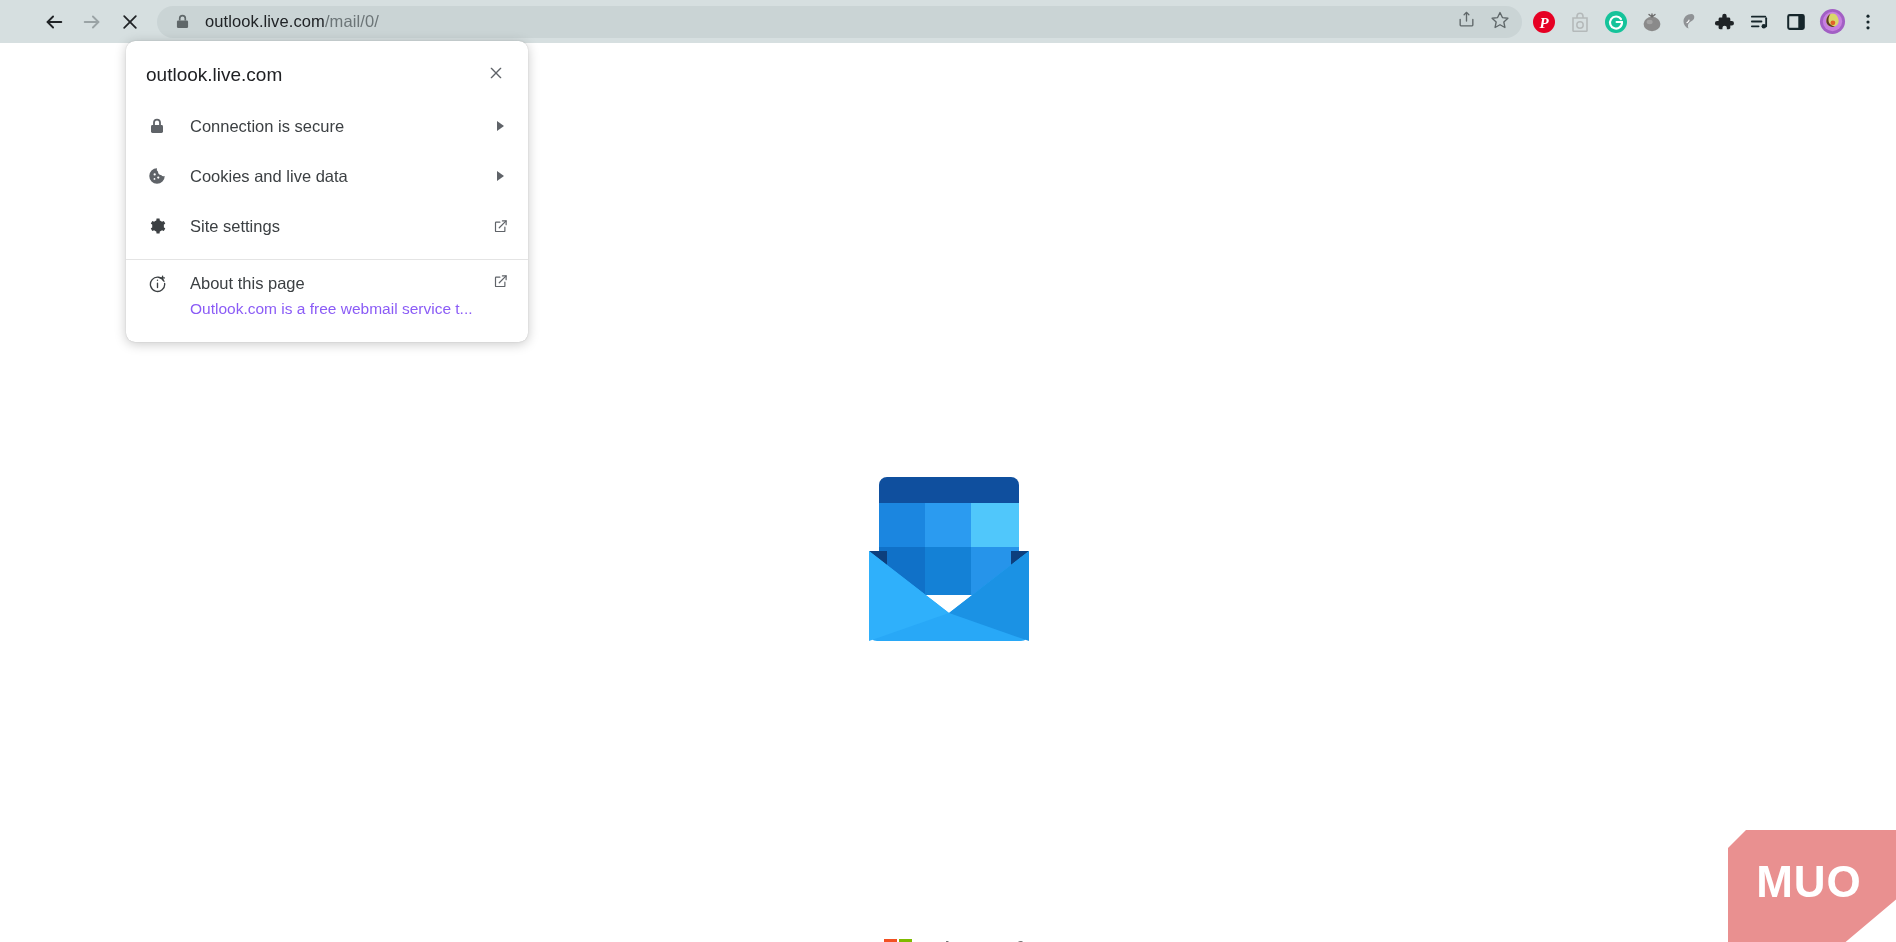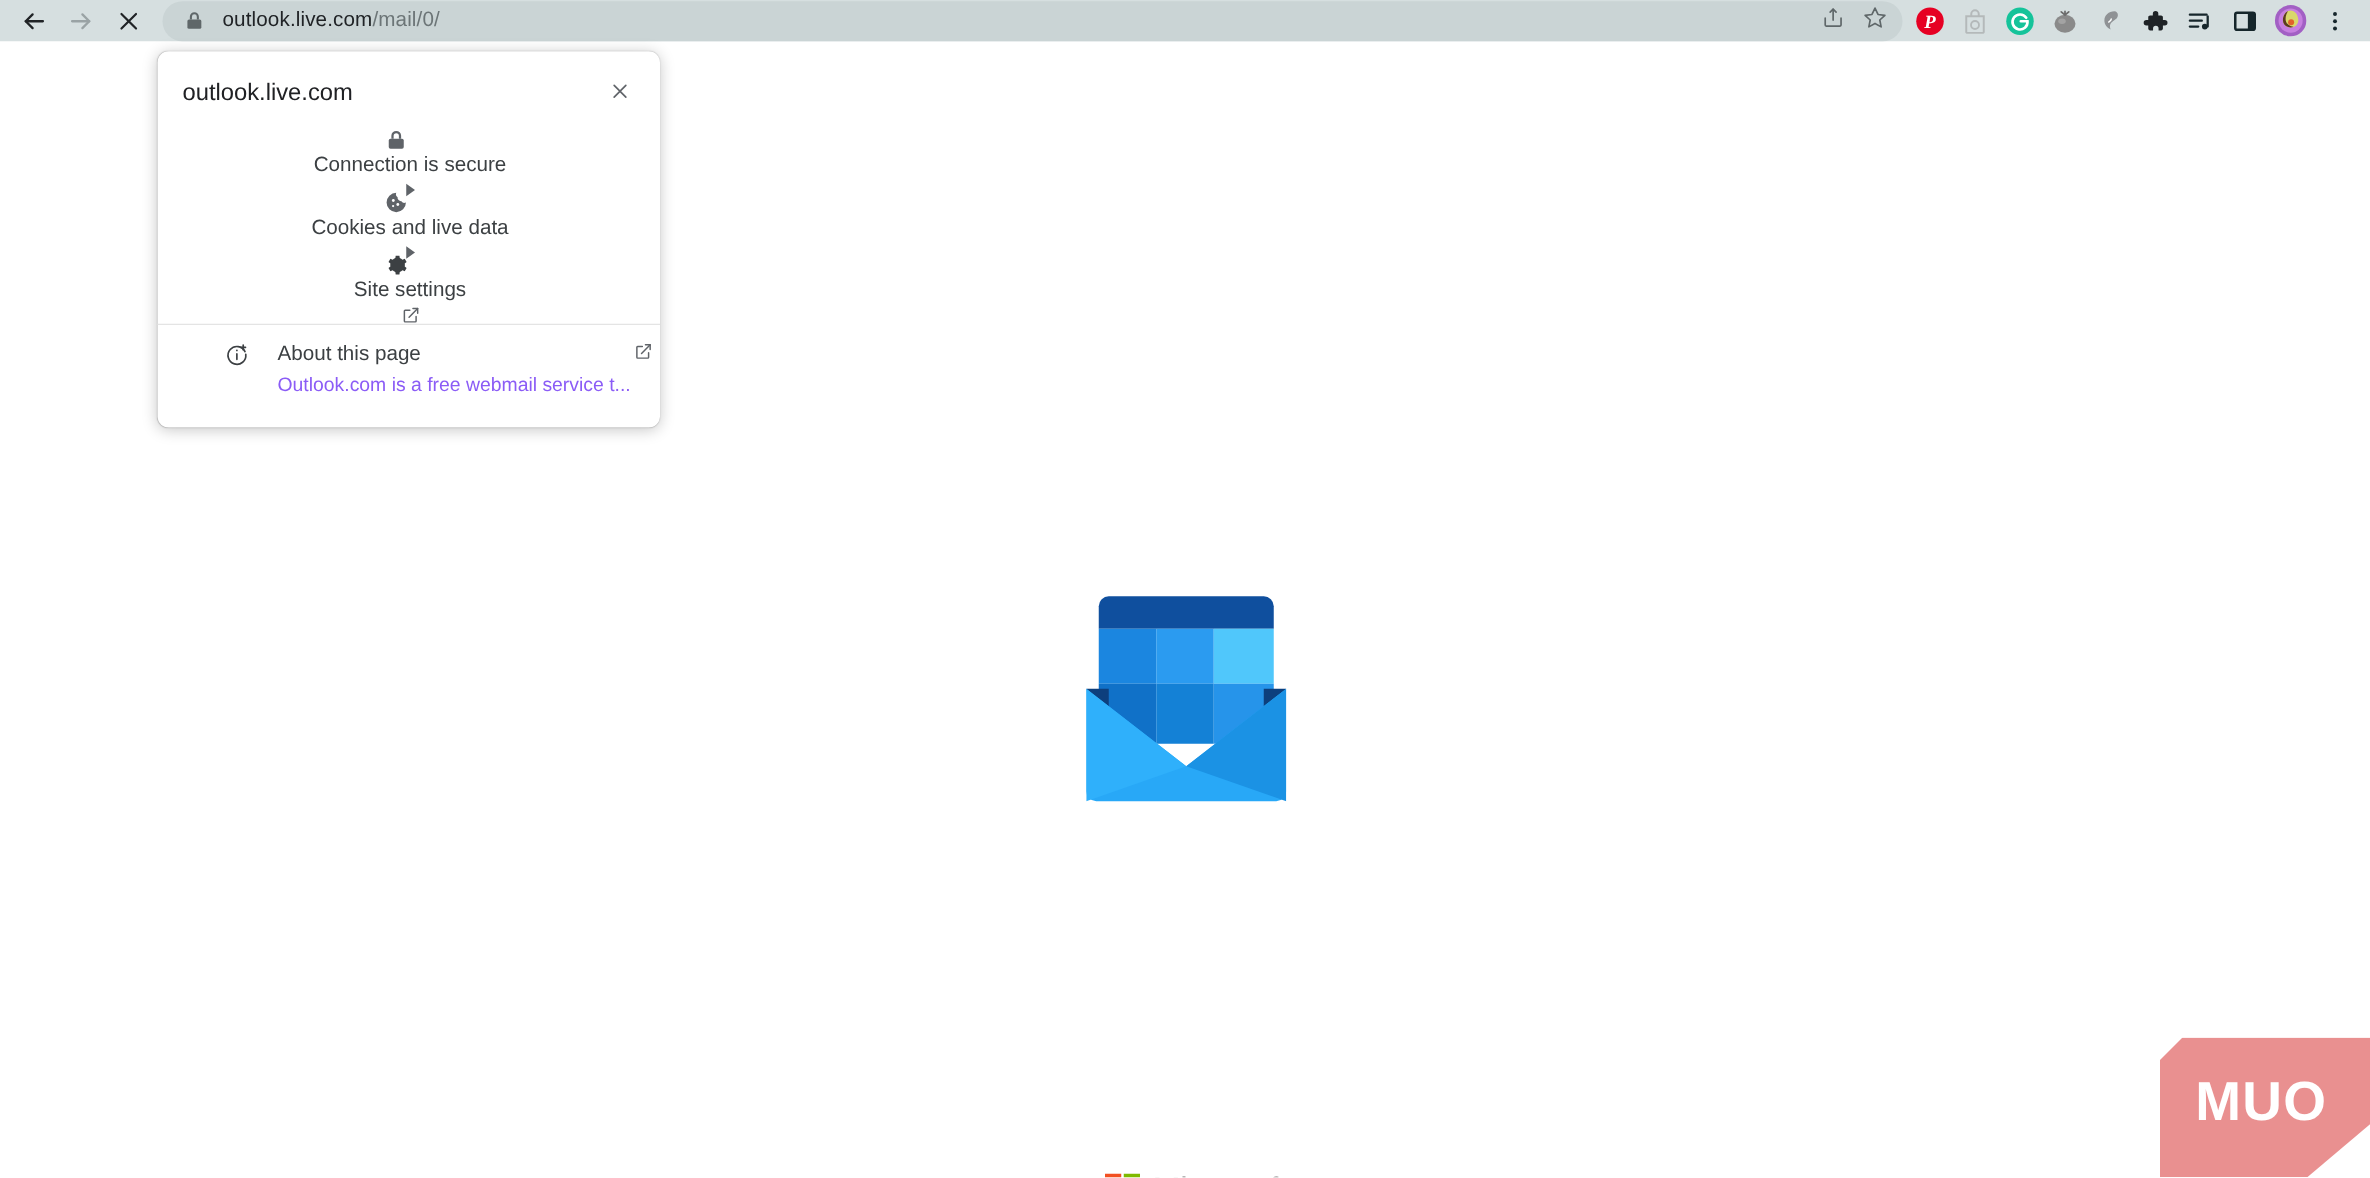--- a/index.html
+++ b/index.html
@@ -13,25 +13,26 @@
     overflow: hidden;
     font-family: "Liberation Sans", sans-serif;
     position: relative;
   }
 
   
   #browser-toolbar {
     position: absolute;
     top: 0; left: 0;
     width: 1896px;
-    height: 33px;
+    height: 43px;
     background: #d6dfe0;
     display: flex;
     align-items: center;
     box-sizing: border-box;
+    padding-left: 27px;
   }
 
   .nav-btn {
     width: 38px;
     height: 38px;
     display: flex;
     align-items: center;
     justify-content: center;
     flex: 0 0 auto;
     border-radius: 50%;
@@ -199,21 +200,20 @@
     color: #5f6368;
   }
 
   .panel-row {
     display: flex;
     align-items: center;
     padding: 0 18px 0 20px;
     height: 50px;
     box-sizing: border-box;
     cursor: default;
-    flex-direction: column;
   }
   .row-icon {
     width: 22px;
     flex: 0 0 22px;
     display: flex;
     align-items: center;
     justify-content: center;
     margin-right: 22px;
   }
   .row-label {
@@ -233,21 +233,20 @@
     height: 1px;
     background: #e4e4e4;
     margin: 8px 0 6px 0;
   }
 
   #about-row {
     display: flex;
     align-items: flex-start;
     padding: 6px 18px 22px 20px;
     box-sizing: border-box;
-    margin-left: 32px;
   }
   #about-icon {
     width: 22px; flex: 0 0 22px;
     display:flex; align-items:center; justify-content:center;
     margin-right: 22px;
     margin-top: 2px;
   }
   #about-texts { flex: 1 1 auto; }
   #about-title {
     font-size: 16.5px;

